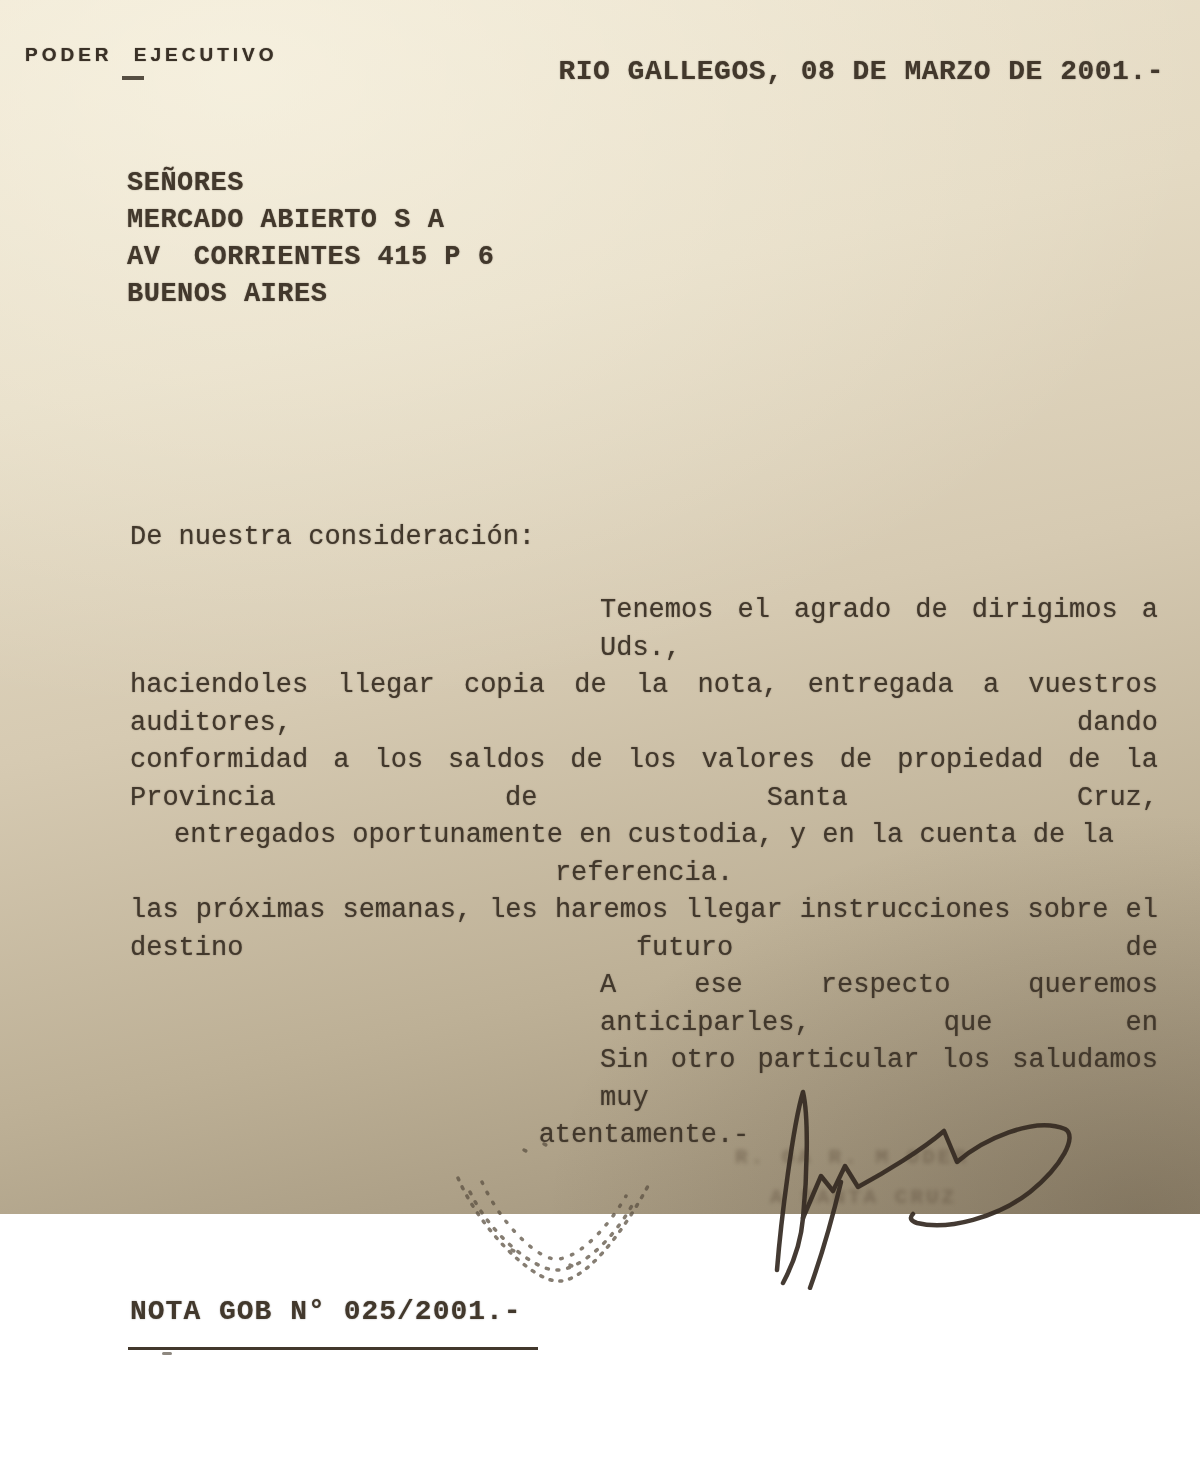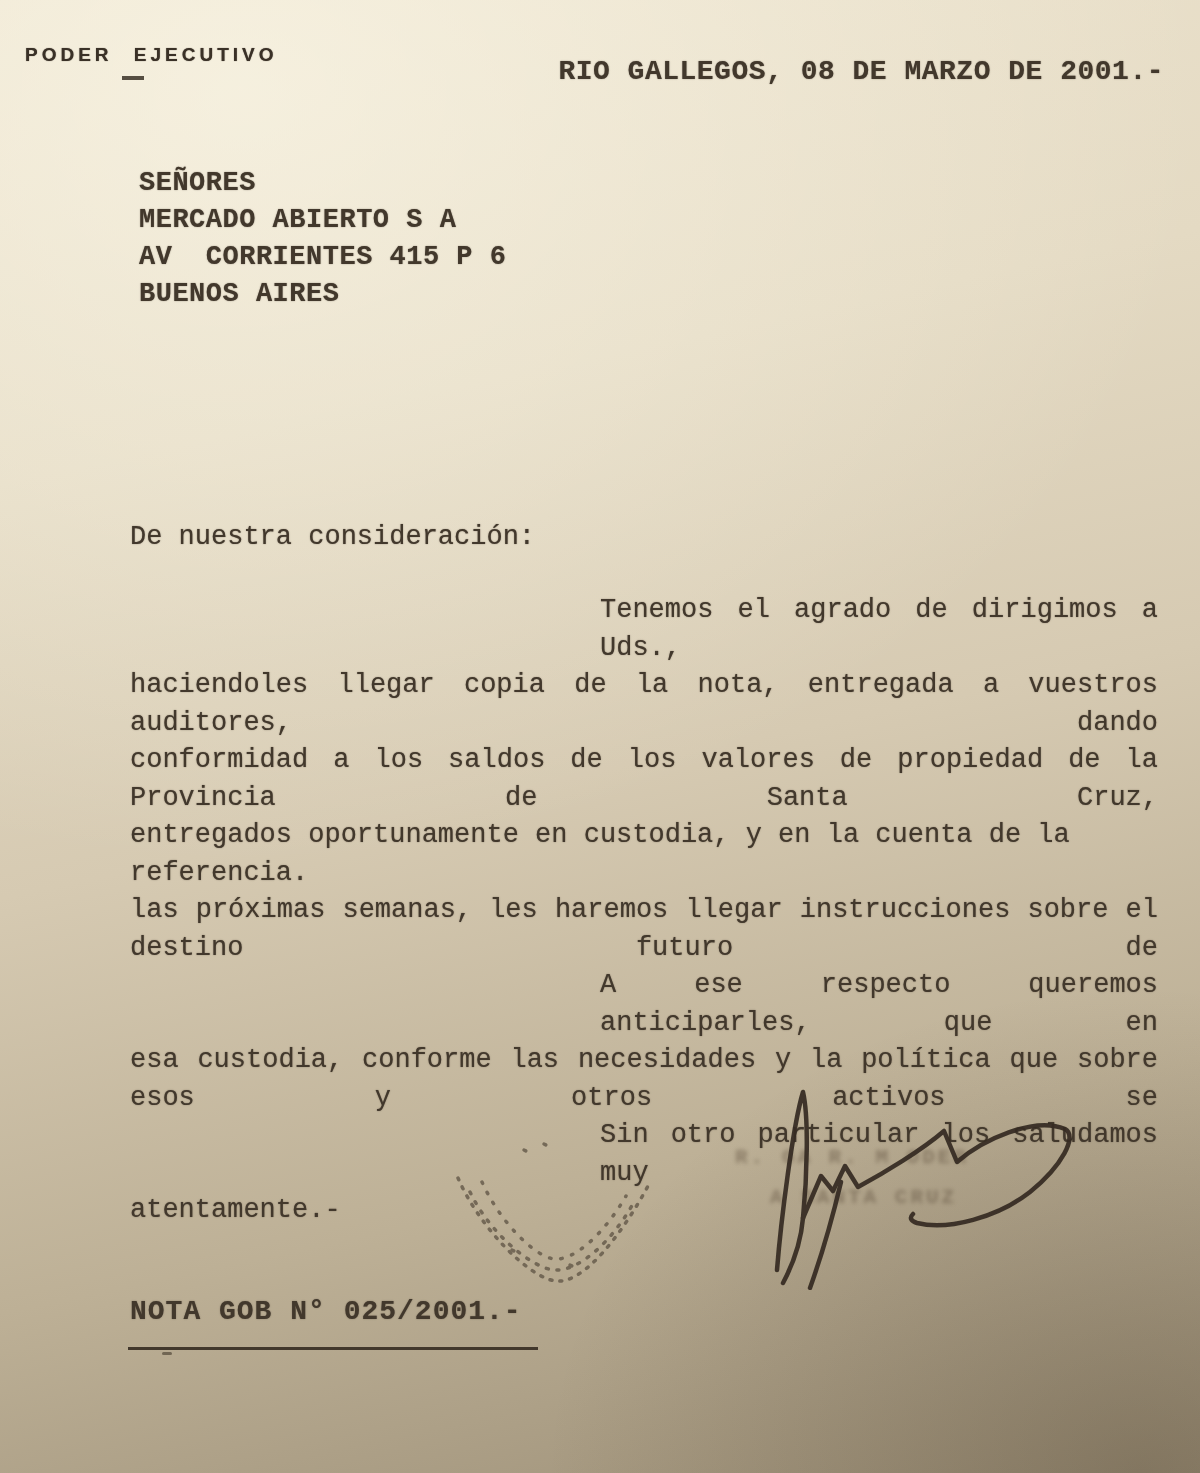--- a/index.html
+++ b/index.html
@@ -4,41 +4,41 @@
 <style>
   html,body{margin:0;padding:0;}
   body{
     width:1200px;height:1473px;
     font-family:"Liberation Serif", serif;
     background:#8f english8470;
     overflow:hidden;
   }
   .sheet{
     position:relative;
-    width:1200px;height:1473px;
+    width:1200px;height:1214px;
     background:
       radial-gradient(130% 85% at 20% 6%, rgba(255,252,238,.55), rgba(255,252,238,0) 62%),
       radial-gradient(90% 60% at 95% 100%, rgba(60,48,32,.28), rgba(60,48,32,0) 55%),
       linear-gradient(168deg,#ece3ce 0%,#e4dac3 28%,#d6cab2 52%,#bdb096 76%,#9d9078 100%);
   }
   .txt{color:#42382c;text-shadow:0 0 1.3px rgba(66,56,44,.65);}
   .abs{position:absolute;font-family:Liberation Mono, monospace;}
   .office{
     font-family:"Liberation Sans", sans-serif;
     font-weight:700;font-size:19px;letter-spacing:4px;word-spacing:12px;
     color:#3a3127;text-shadow:0 0 1px rgba(58,49,39,.8);
   }
   .office-dash{background:#3a3127;width:22px;height:4px;opacity:.85;}
   .dateline{font-size:28px;font-weight:700;letter-spacing:.5px;}
   .recipient div{font-size:27px;font-weight:700;line-height:37px;letter-spacing:.5px;white-space:pre-wrap;}
   .refline{font-size:27px;font-weight:700;}
   .salutation{font-size:27px;}
   .bodyblock{width:1028px;font-size:27px;line-height:37.5px;}
   .ln{text-align:justify;text-align-last:justify;}
-  .ln-left{text-align:left;}
+  .ln-left{text-align:center;}
   .indent{padding-left:470px;box-sizing:border-box;}
   .stamp{
     font-size:21px;font-weight:700;letter-spacing:3px;color:#6b5c49;
     filter:blur(2.2px);opacity:.6;white-space:nowrap;
   }
   .footer-note{
     font-size:28px;font-weight:700;letter-spacing:1px;
     border-bottom:3px solid #42382c;padding:0 16px 20px 2px;display:inline-block;
   }
   .footer-tick{width:10px;height:3px;background:#42382c;opacity:.6;border-radius:2px;}
@@ -47,38 +47,37 @@
 </head>
 <body>
 
 <div class="sheet">
 
   <div class="abs office" style="left:25px;top:44px;">PODER EJECUTIVO</div>
   <div class="abs office-dash" style="left:122px;top:76px;"></div>
 
   <div class="abs txt dateline" style="right:36px;top:56px;">RIO GALLEGOS, 08 DE MARZO DE 2001.-</div>
 
-  <div class="abs txt recipient" style="left:139px;top:165px;">
+  <div class="abs txt recipient" style="left:127px;top:165px;">
     <div>SEÑORES</div>
     <div>MERCADO ABIERTO S A</div>
     <div>AV  CORRIENTES 415 P 6</div>
     <div>BUENOS AIRES</div>
   </div>
 
 
   <div class="abs txt salutation" style="left:130px;top:522px;">De nuestra consideración:</div>
 
   <div class="abs txt bodyblock" style="left:130px;top:592px;">
     <div class="ln indent">Tenemos el agrado de dirigimos a Uds.,</div>
     <div class="ln">haciendoles llegar copia de la nota, entregada a vuestros auditores, dando</div>
     <div class="ln">conformidad a los saldos de los valores de propiedad de la Provincia de Santa Cruz,</div>
     <div class="ln-left">entregados oportunamente en custodia, y en la cuenta de la referencia.</div>
     <div class="ln">las próximas semanas, les haremos llegar instrucciones sobre el destino futuro de</div>
     <div class="ln indent">A ese respecto queremos anticiparles, que en</div>
-    <div class="ln">esa custodia, conforme las necesidades y la política que sobre esos y otros activos se</div>
     <div class="ln indent">Sin otro particular los saludamos muy</div>
     <div class="ln-left">atentamente.-</div>
   </div>
 
   <div class="abs" style="left:420px;top:1130px;">
     <svg width="280" height="170" viewBox="0 0 280 170">
       <g fill="none" stroke="#5d5243" stroke-width="3.5" stroke-linecap="round" opacity="0.75">
         <path d="M 38,48 C 58,95 108,148 136,151 C 164,154 202,104 228,56" stroke-dasharray="2 8"></path>
         <path d="M 50,62 C 70,104 112,138 134,140 C 158,142 192,112 214,72" stroke-dasharray="2 9"></path>
         <path d="M 62,52 C 80,92 114,126 134,129 C 154,131 184,104 206,66" stroke-dasharray="1.5 10"></path>

